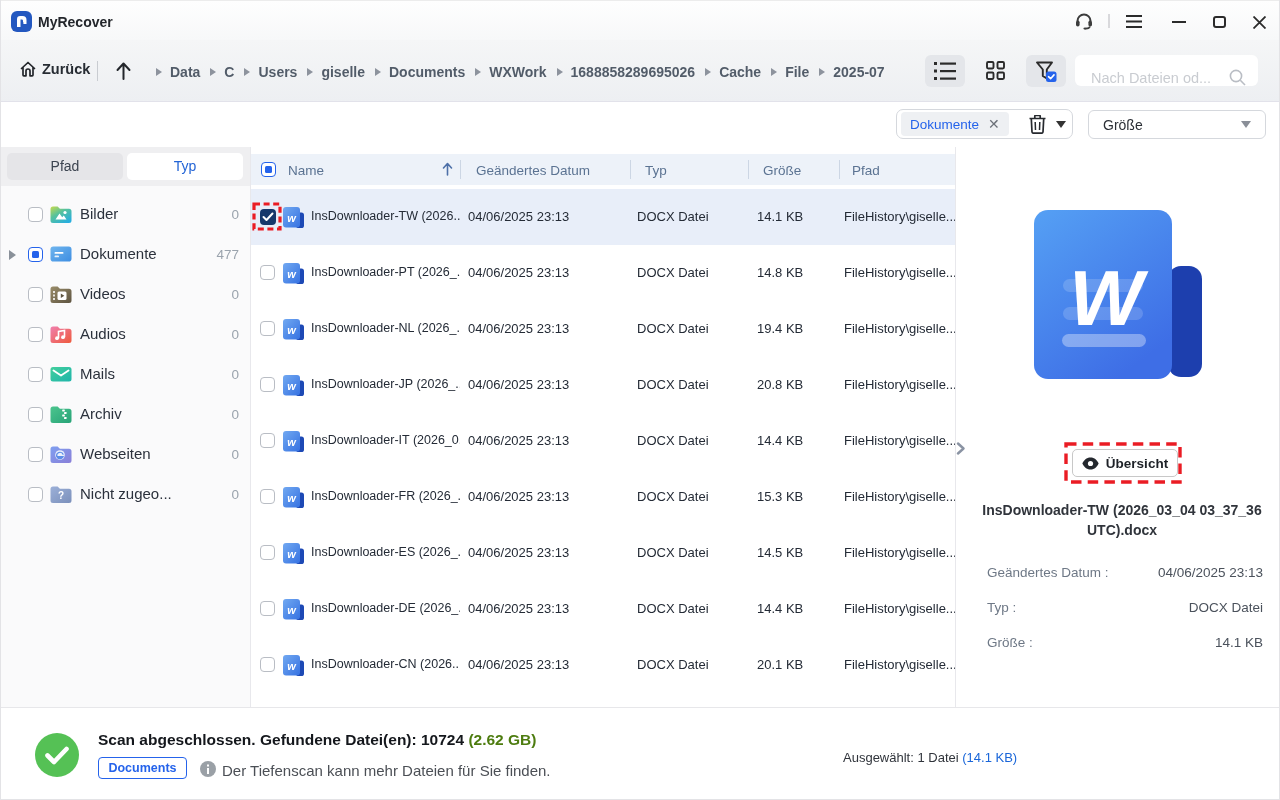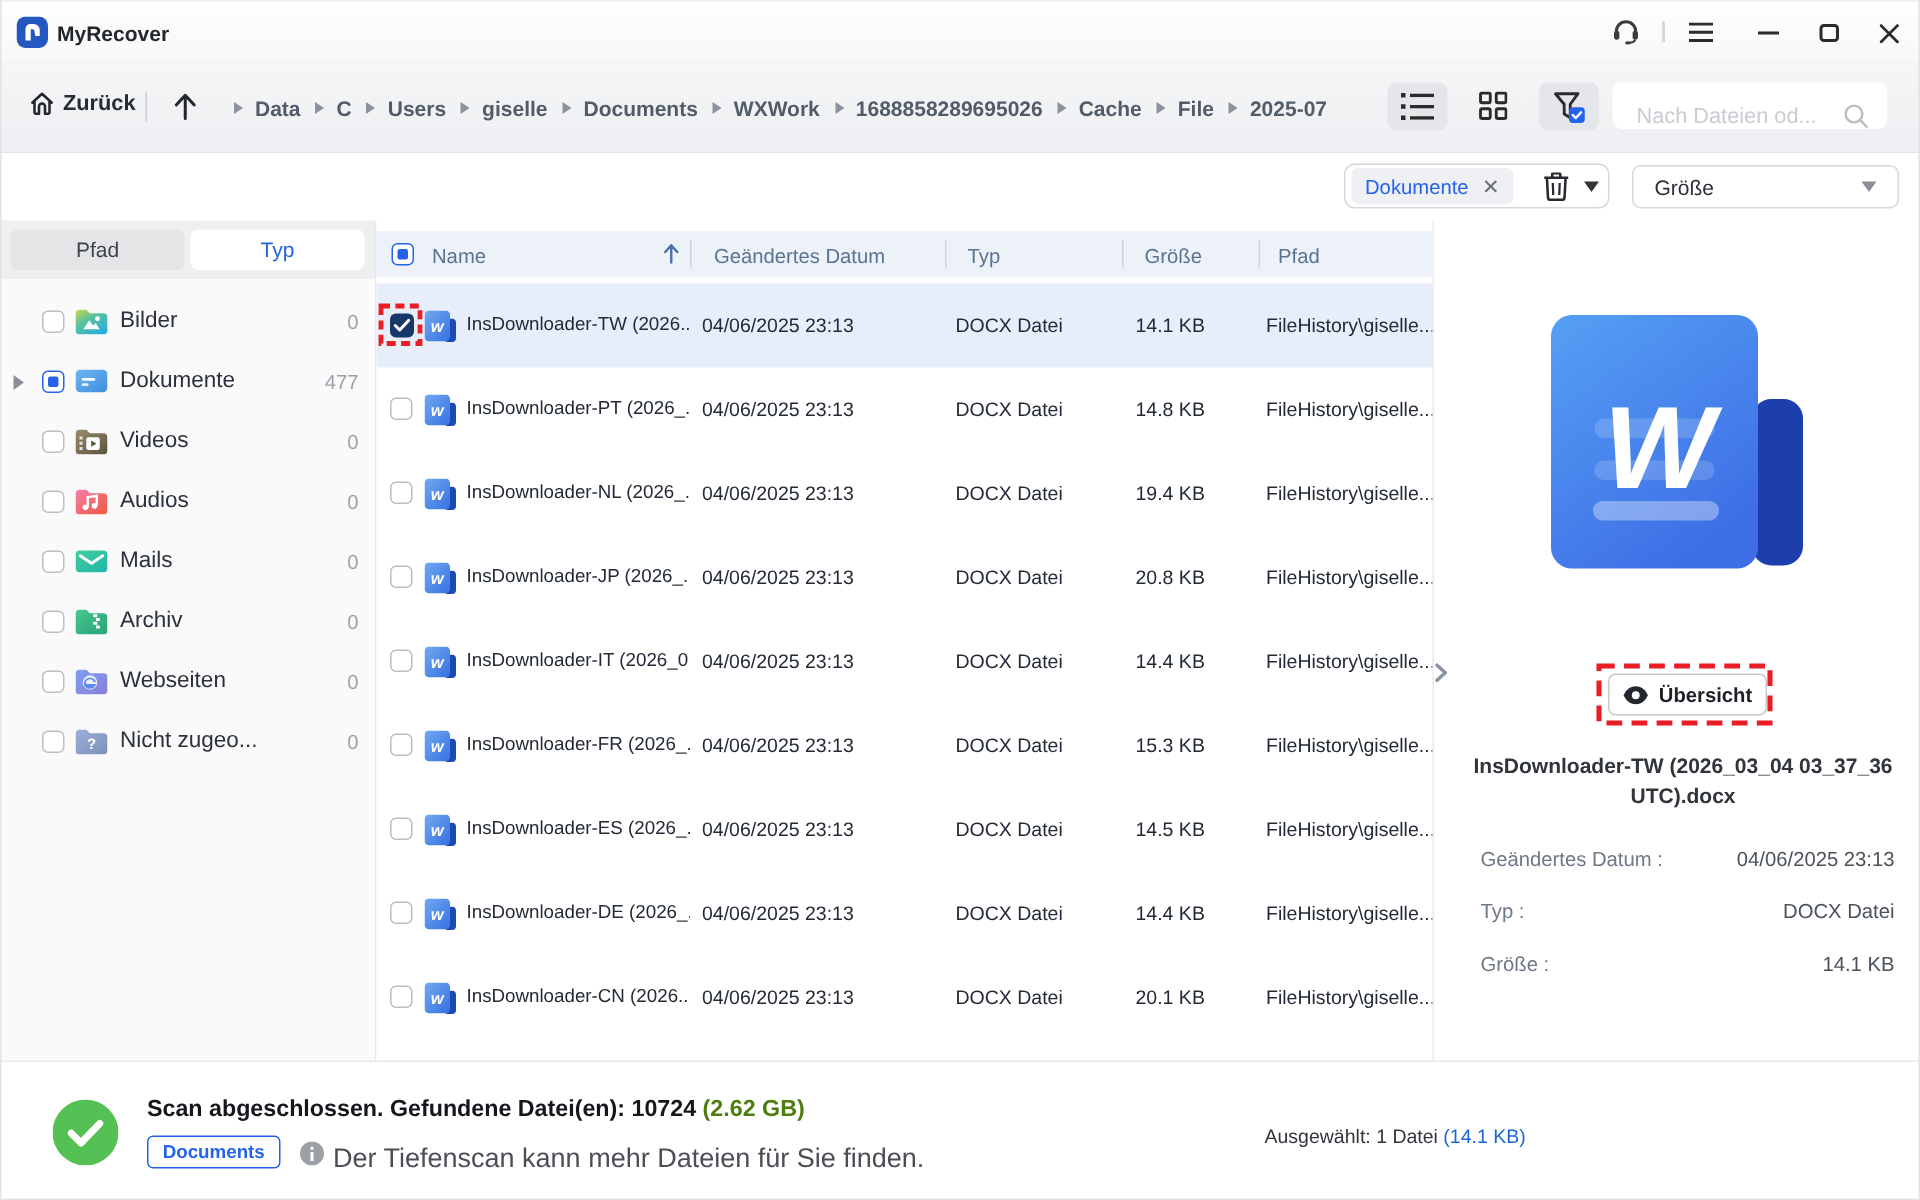--- a/index.html
+++ b/index.html
@@ -69,21 +69,21 @@
 .drow .k { color:#6e7886; }
 .drow .v { float:right; color:#4b525c; }
 
 
 #bottombar { left:0; top:707px; width:1280px; height:93px; background:#fff; border-top:1px solid #e7e7ea; }
 #gcheck { left:35px; top:25px; }
 #scanline { left:98px; top:23px; font-size:15.5px; font-weight:bold; color:#14171c; }
 #scanline .b { color:#4d7c0f; }
 #btn-tief { left:98px; top:49px; width:89px; height:22px; border:1px solid #2563eb; border-radius:4px; text-align:center; line-height:20px; font-size:12.5px; font-weight:bold; color:#2563eb; background:#fff; }
 #inf { left:200px; top:53px; }
-#inftext { left:222px; top:54px; font-size:18px; color:#4b4f55; }
+#inftext { left:222px; top:54px; font-size:15px; color:#4b4f55; }
 #ausgew { left:843px; top:42px; font-size:13px; color:#30343b; }
 #ausgew .b { color:#1a66d9; }
 #btn-wieder { left:1070px; top:22px; width:175px; height:51px; background:#2457c5; border-radius:7px; color:#fff; font-size:17px; font-weight:bold; text-align:center; line-height:51px; }
 </style>
 </head>
 <body>
 <div class="abs" style="left:0;top:0;width:1px;height:800px;background:#e3e3e6;z-index:50"></div>
 <div class="abs" style="left:1279px;top:0;width:1px;height:800px;background:#e3e3e6;z-index:50"></div>
 <div class="abs" style="left:0;top:799px;width:1280px;height:1px;background:#e3e3e6;z-index:50"></div>
 <div class="abs" id="titlebar">

